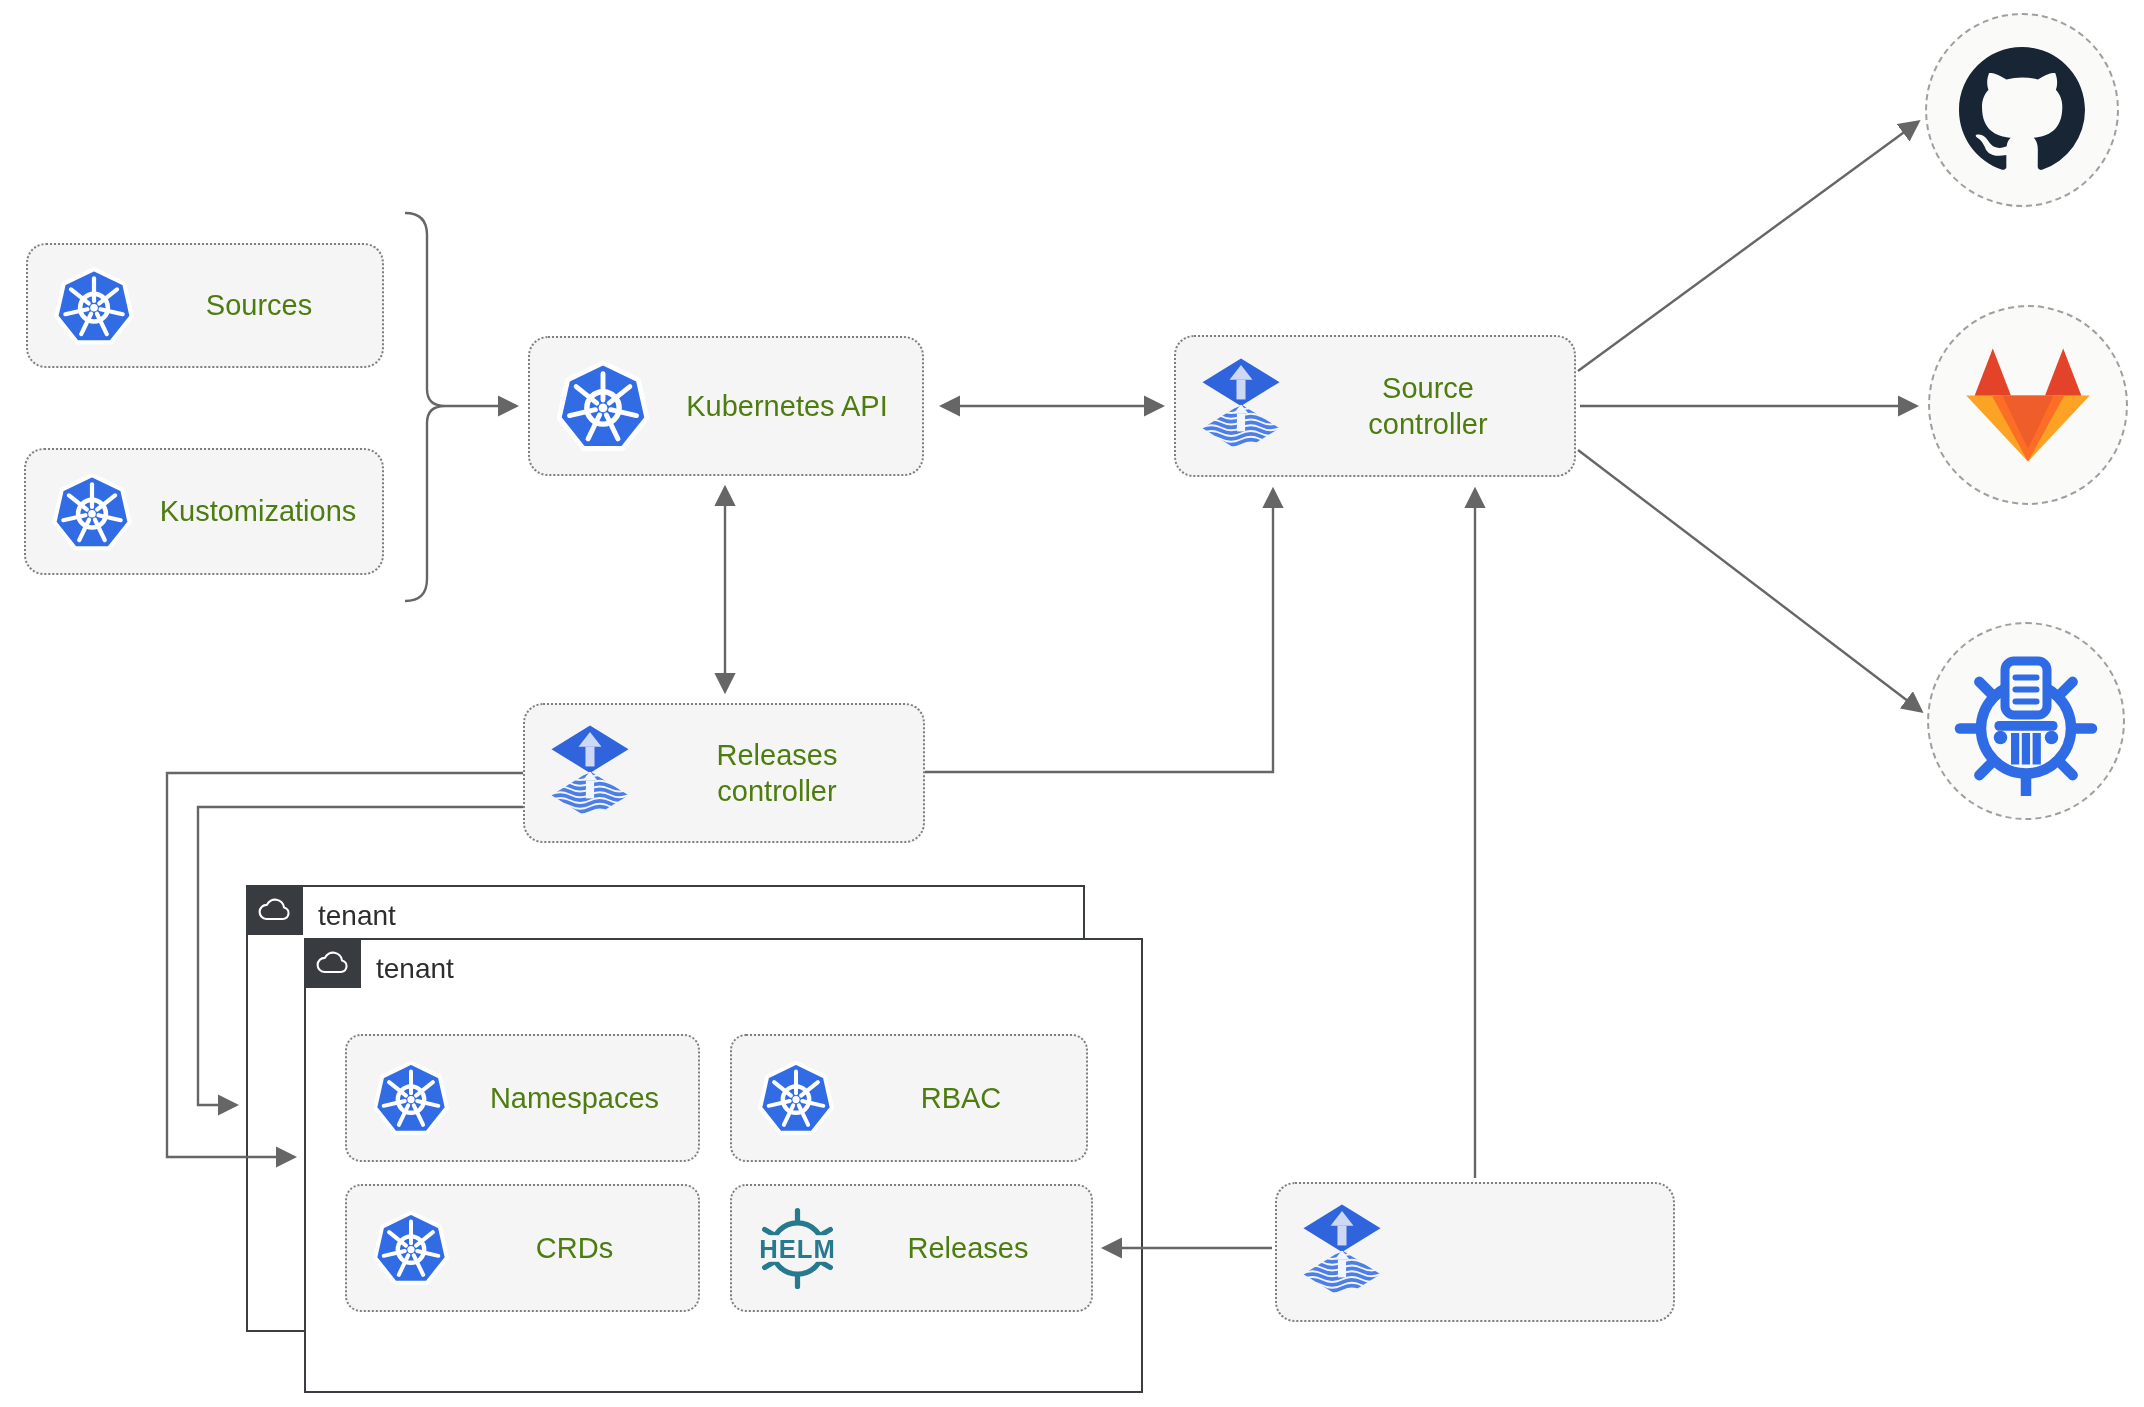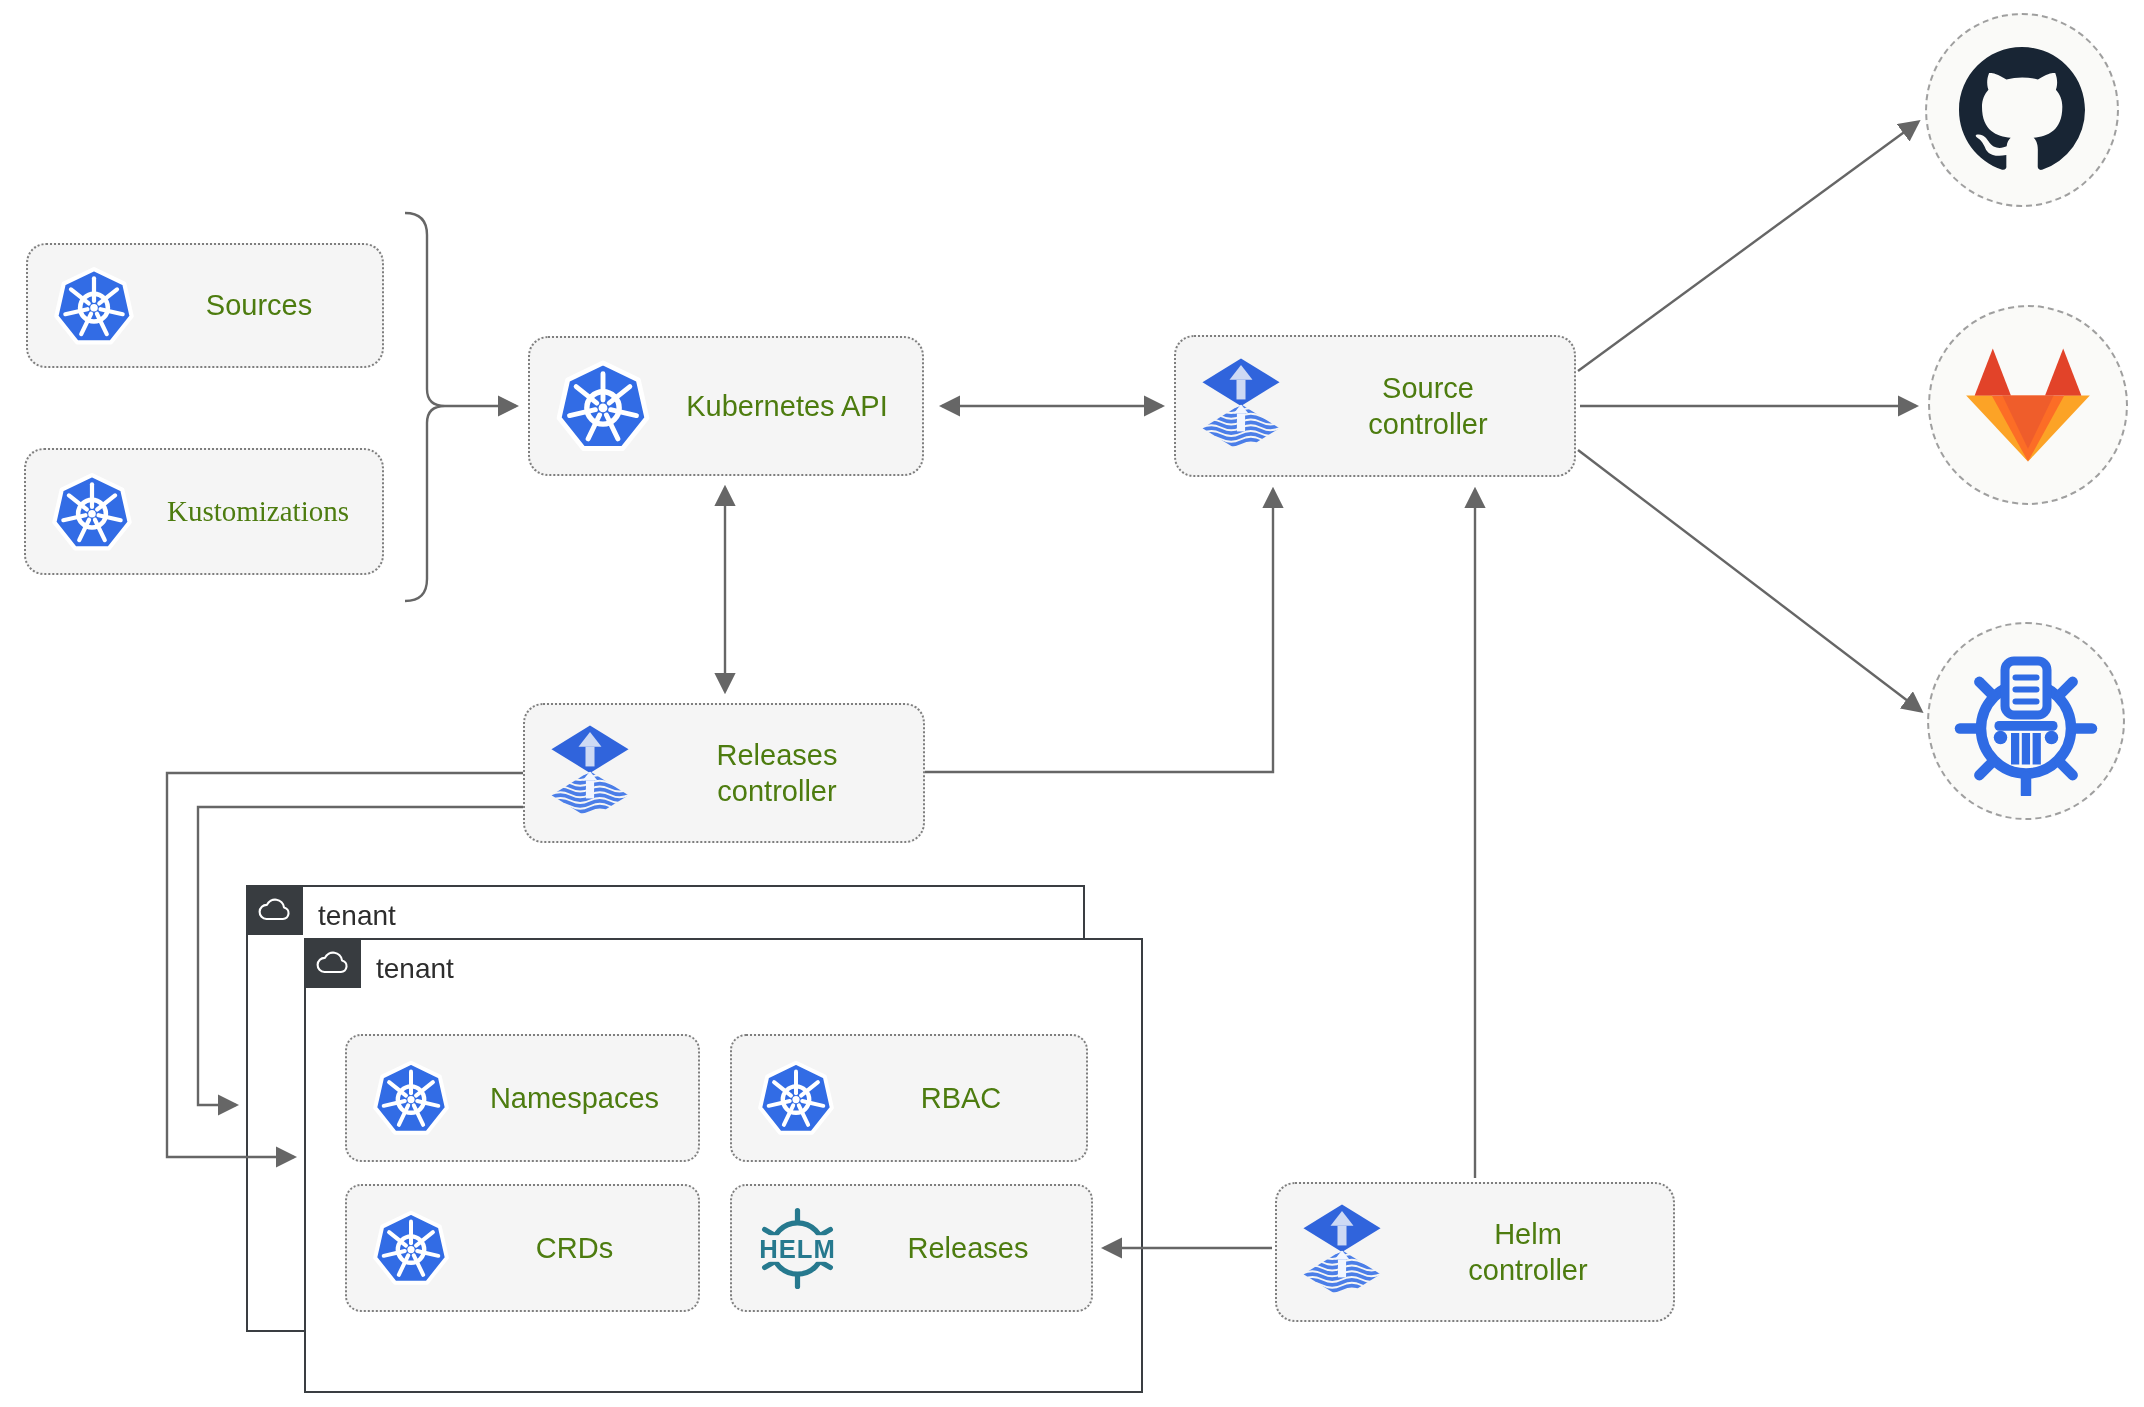--- a/index.html
+++ b/index.html
@@ -149,21 +149,21 @@
 
   <div class="node" style="left:26px;top:243px;width:358px;height:125px;z-index:3;">
     <svg class="icon" width="84" height="84">
         <use href="#sym-k8s"></use>
       </svg>
     <div class="label-wrap">
         <span class="label">Sources</span>
       </div>
   </div>
 
-  <div class="node" style="left:24px;top:448px;width:360px;height:127px;z-index:3;font-family:Liberation Serif, serif;">
+  <div class="node" style="left:24px;top:448px;width:360px;height:127px;z-index:3;">
     <svg class="icon" width="84" height="84">
         <use href="#sym-k8s"></use>
       </svg>
     <div class="label-wrap">
         <span class="label">Kustomizations</span>
       </div>
   </div>
 
   <div class="node" style="left:528px;top:336px;width:396px;height:140px;z-index:3;">
     <svg class="icon" width="98" height="98">
@@ -189,23 +189,20 @@
       </svg>
     <div class="label-wrap">
         <span class="label wrap2">Releases controller</span>
       </div>
   </div>
 
   <div class="node" style="left:1275px;top:1182px;width:400px;height:140px;z-index:3;">
     <svg class="icon" width="82" height="96">
         <use href="#sym-flux"></use>
       </svg>
-    <div class="label-wrap">
-        <span class="label wrap2">Helm controller</span>
-      </div>
   </div>
 
   <div class="node" style="left:345px;top:1034px;width:355px;height:128px;z-index:4;border-radius:16px;">
     <svg class="icon" width="80" height="80">
         <use href="#sym-k8s"></use>
       </svg>
     <div class="label-wrap">
         <span class="label">Namespaces</span>
       </div>
   </div>

